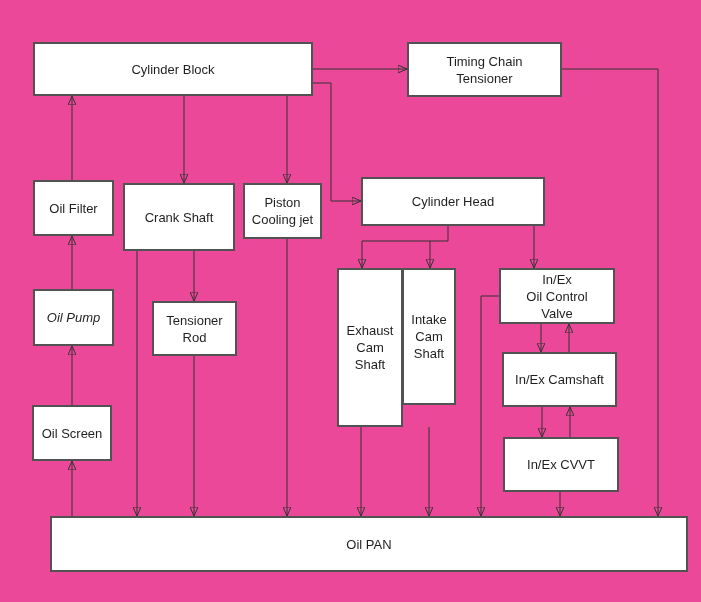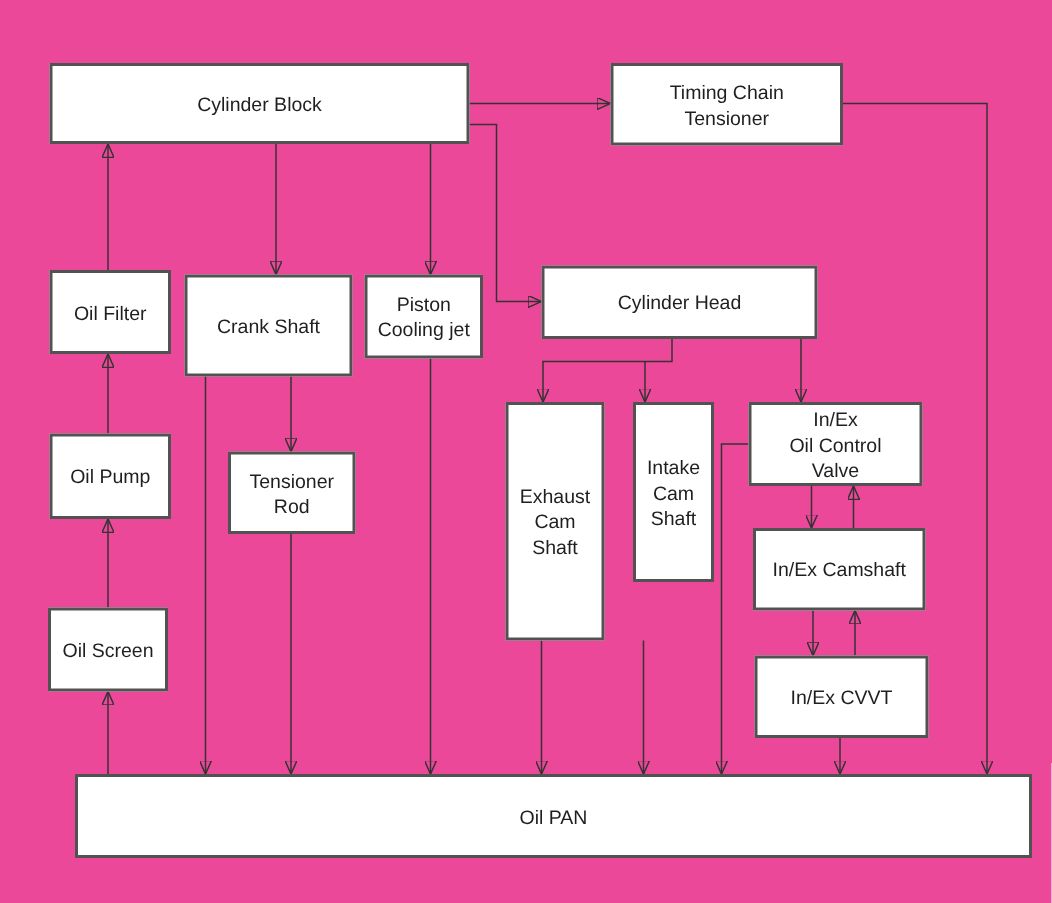--- a/index.html
+++ b/index.html
@@ -81,30 +81,30 @@
 
   <div class="node" style="left:33px; top:180px; width:81px; height:56px;">Oil Filter</div>
 
   <div class="node" style="left:123px; top:183px; width:112px; height:68px;">Crank Shaft</div>
 
   <div class="node" style="left:361px; top:177px; width:184px; height:49px;">Cylinder Head</div>
 
   <div class="node" style="left:243px; top:183px; width:79px; height:56px;">Piston
 Cooling jet</div>
 
-  <div class="node" style="left:33px; top:289px; width:81px; height:57px;">Oil Pump</div>
+  <div class="node" style="left:33px; top:289px; width:81px; height:57px;font-style:italic;">Oil Pump</div>
 
   <div class="node" style="left:152px; top:301px; width:85px; height:55px;">Tensioner
 Rod</div>
 
   <div class="node" style="left:337px; top:268px; width:66px; height:159px;">Exhaust
 Cam
 Shaft</div>
 
-  <div class="node" style="left:402px; top:268px; width:54px; height:120px;margin-left:20px;">Intake
+  <div class="node" style="left:402px; top:268px; width:54px; height:137px;">Intake
 Cam
 Shaft</div>
 
   <div class="node" style="left:499px; top:268px; width:116px; height:56px;">In/Ex
 Oil Control
 Valve</div>
 
   <div class="node" style="left:502px; top:352px; width:115px; height:55px;">In/Ex Camshaft</div>
 
   <div class="node" style="left:503px; top:437px; width:116px; height:55px;">In/Ex CVVT</div>

